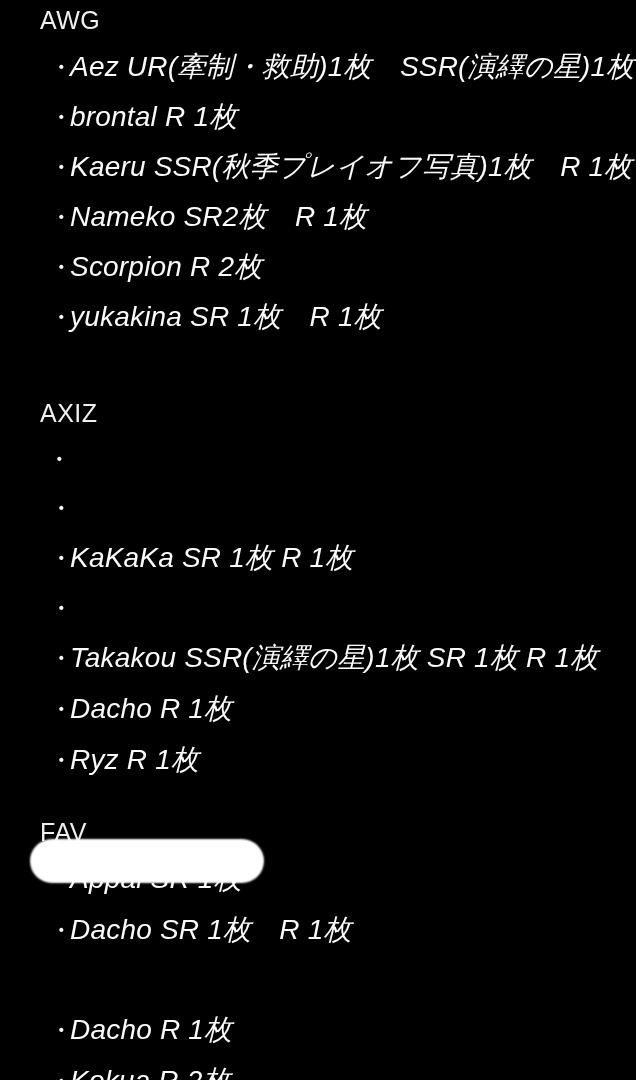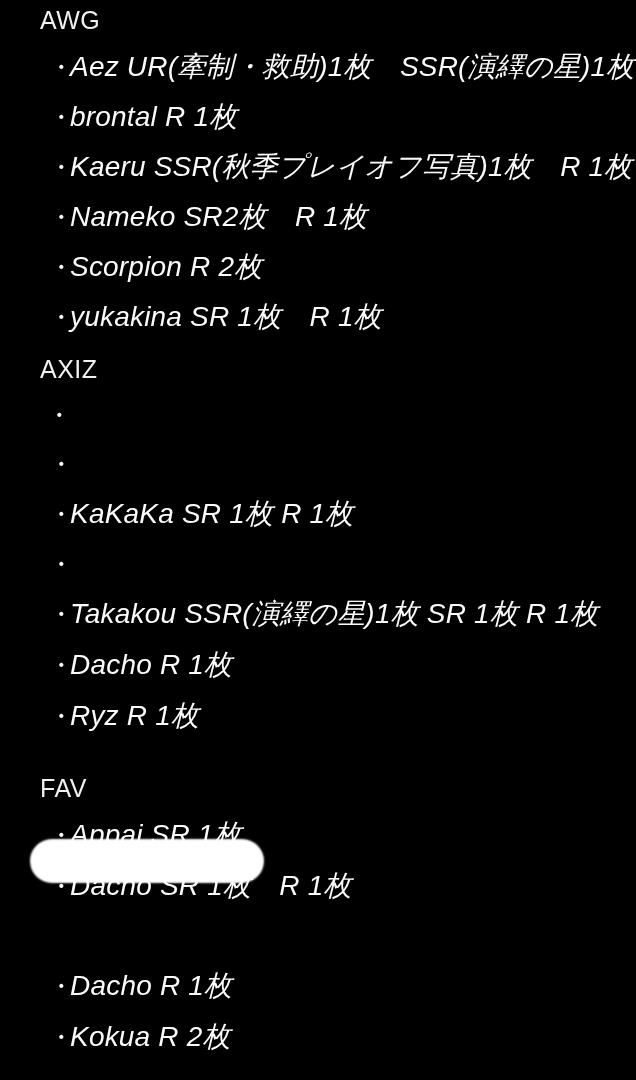--- a/index.html
+++ b/index.html
@@ -56,21 +56,21 @@
   .item-text {
     font-size: 28px;
     letter-spacing: 0.2px;
     font-style: italic;
   }
   
   #grp-awg .group-title { padding-top: 8px; }
   #grp-awg .item { padding-left: 48px; margin-top: 22px; }
   #grp-awg .item:first-child { margin-top: 20px; }
 
-  #grp-axiz { margin-top: 26px; }
+  #grp-axiz { margin-top: 70px; }
   #grp-axiz .item { padding-left: 48px; margin-top: 23px; }
   #grp-axiz .item:first-child { padding-left: 46px; margin-top: 20px; }
 
   #grp-fav { margin-top: 46px; }
   #grp-fav .item { padding-left: 48px; margin-top: 23px; }
   #grp-fav .item:first-child { margin-top: 20px; }
 
   
   .redaction {
     position: absolute;

